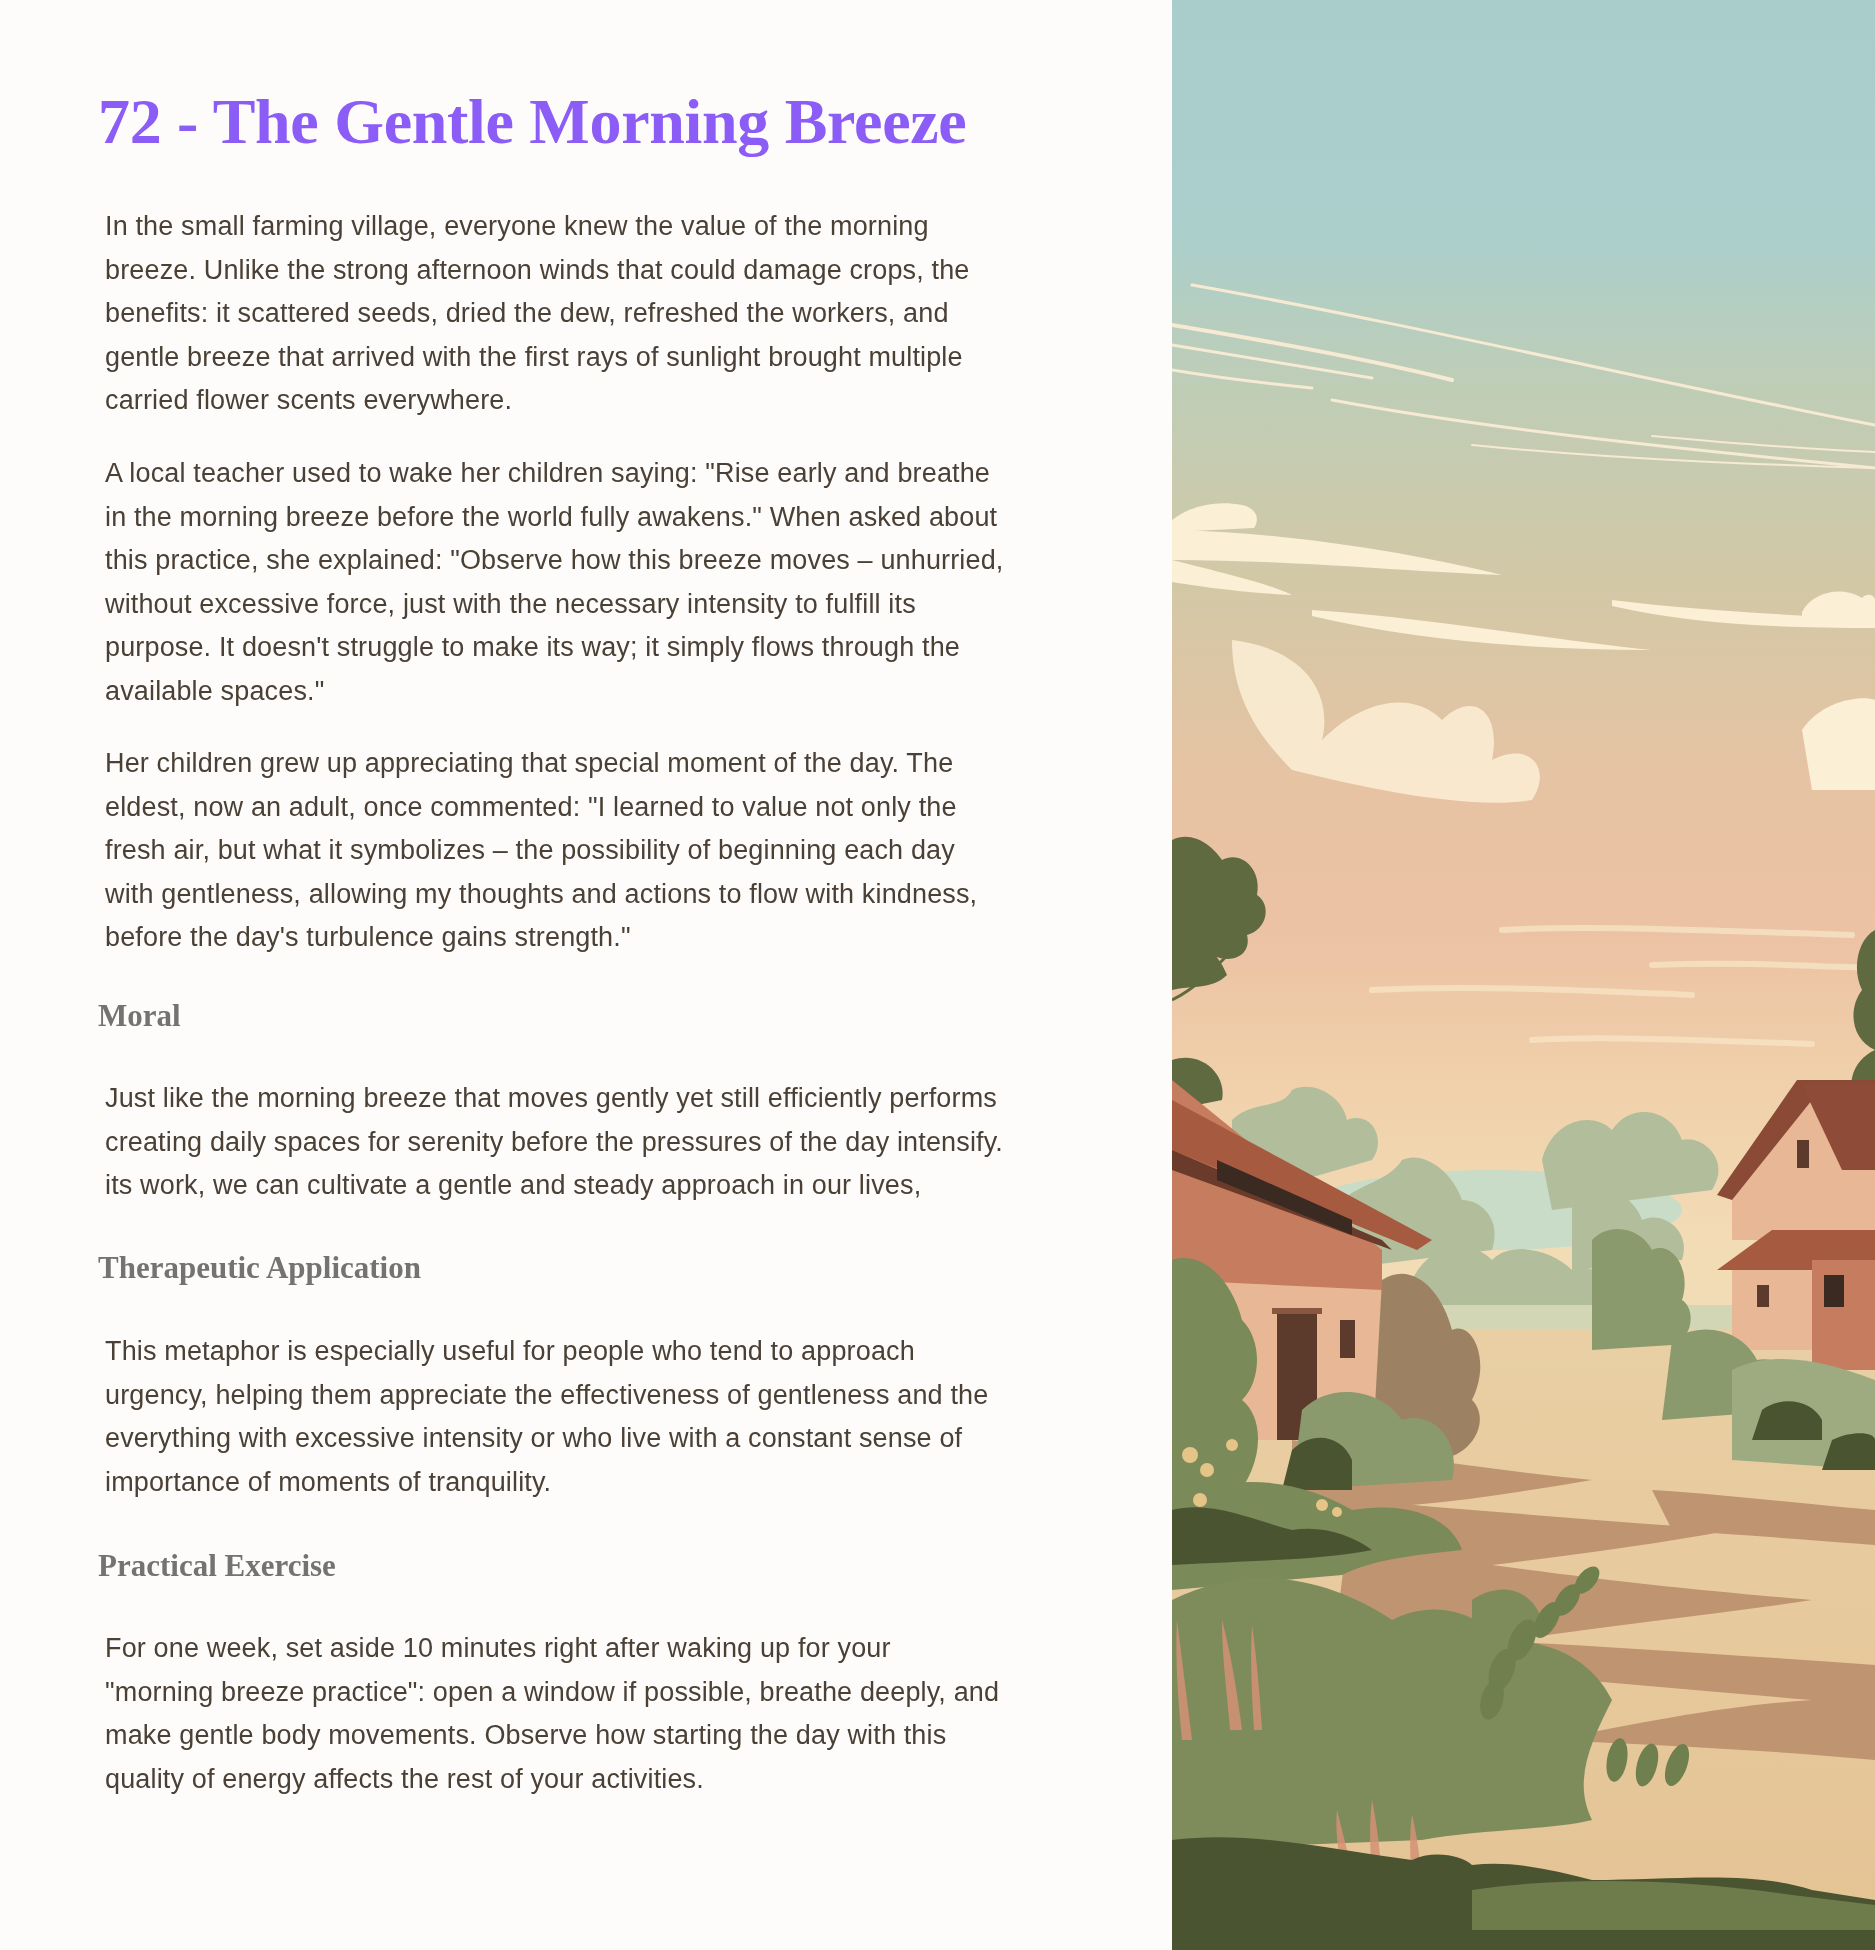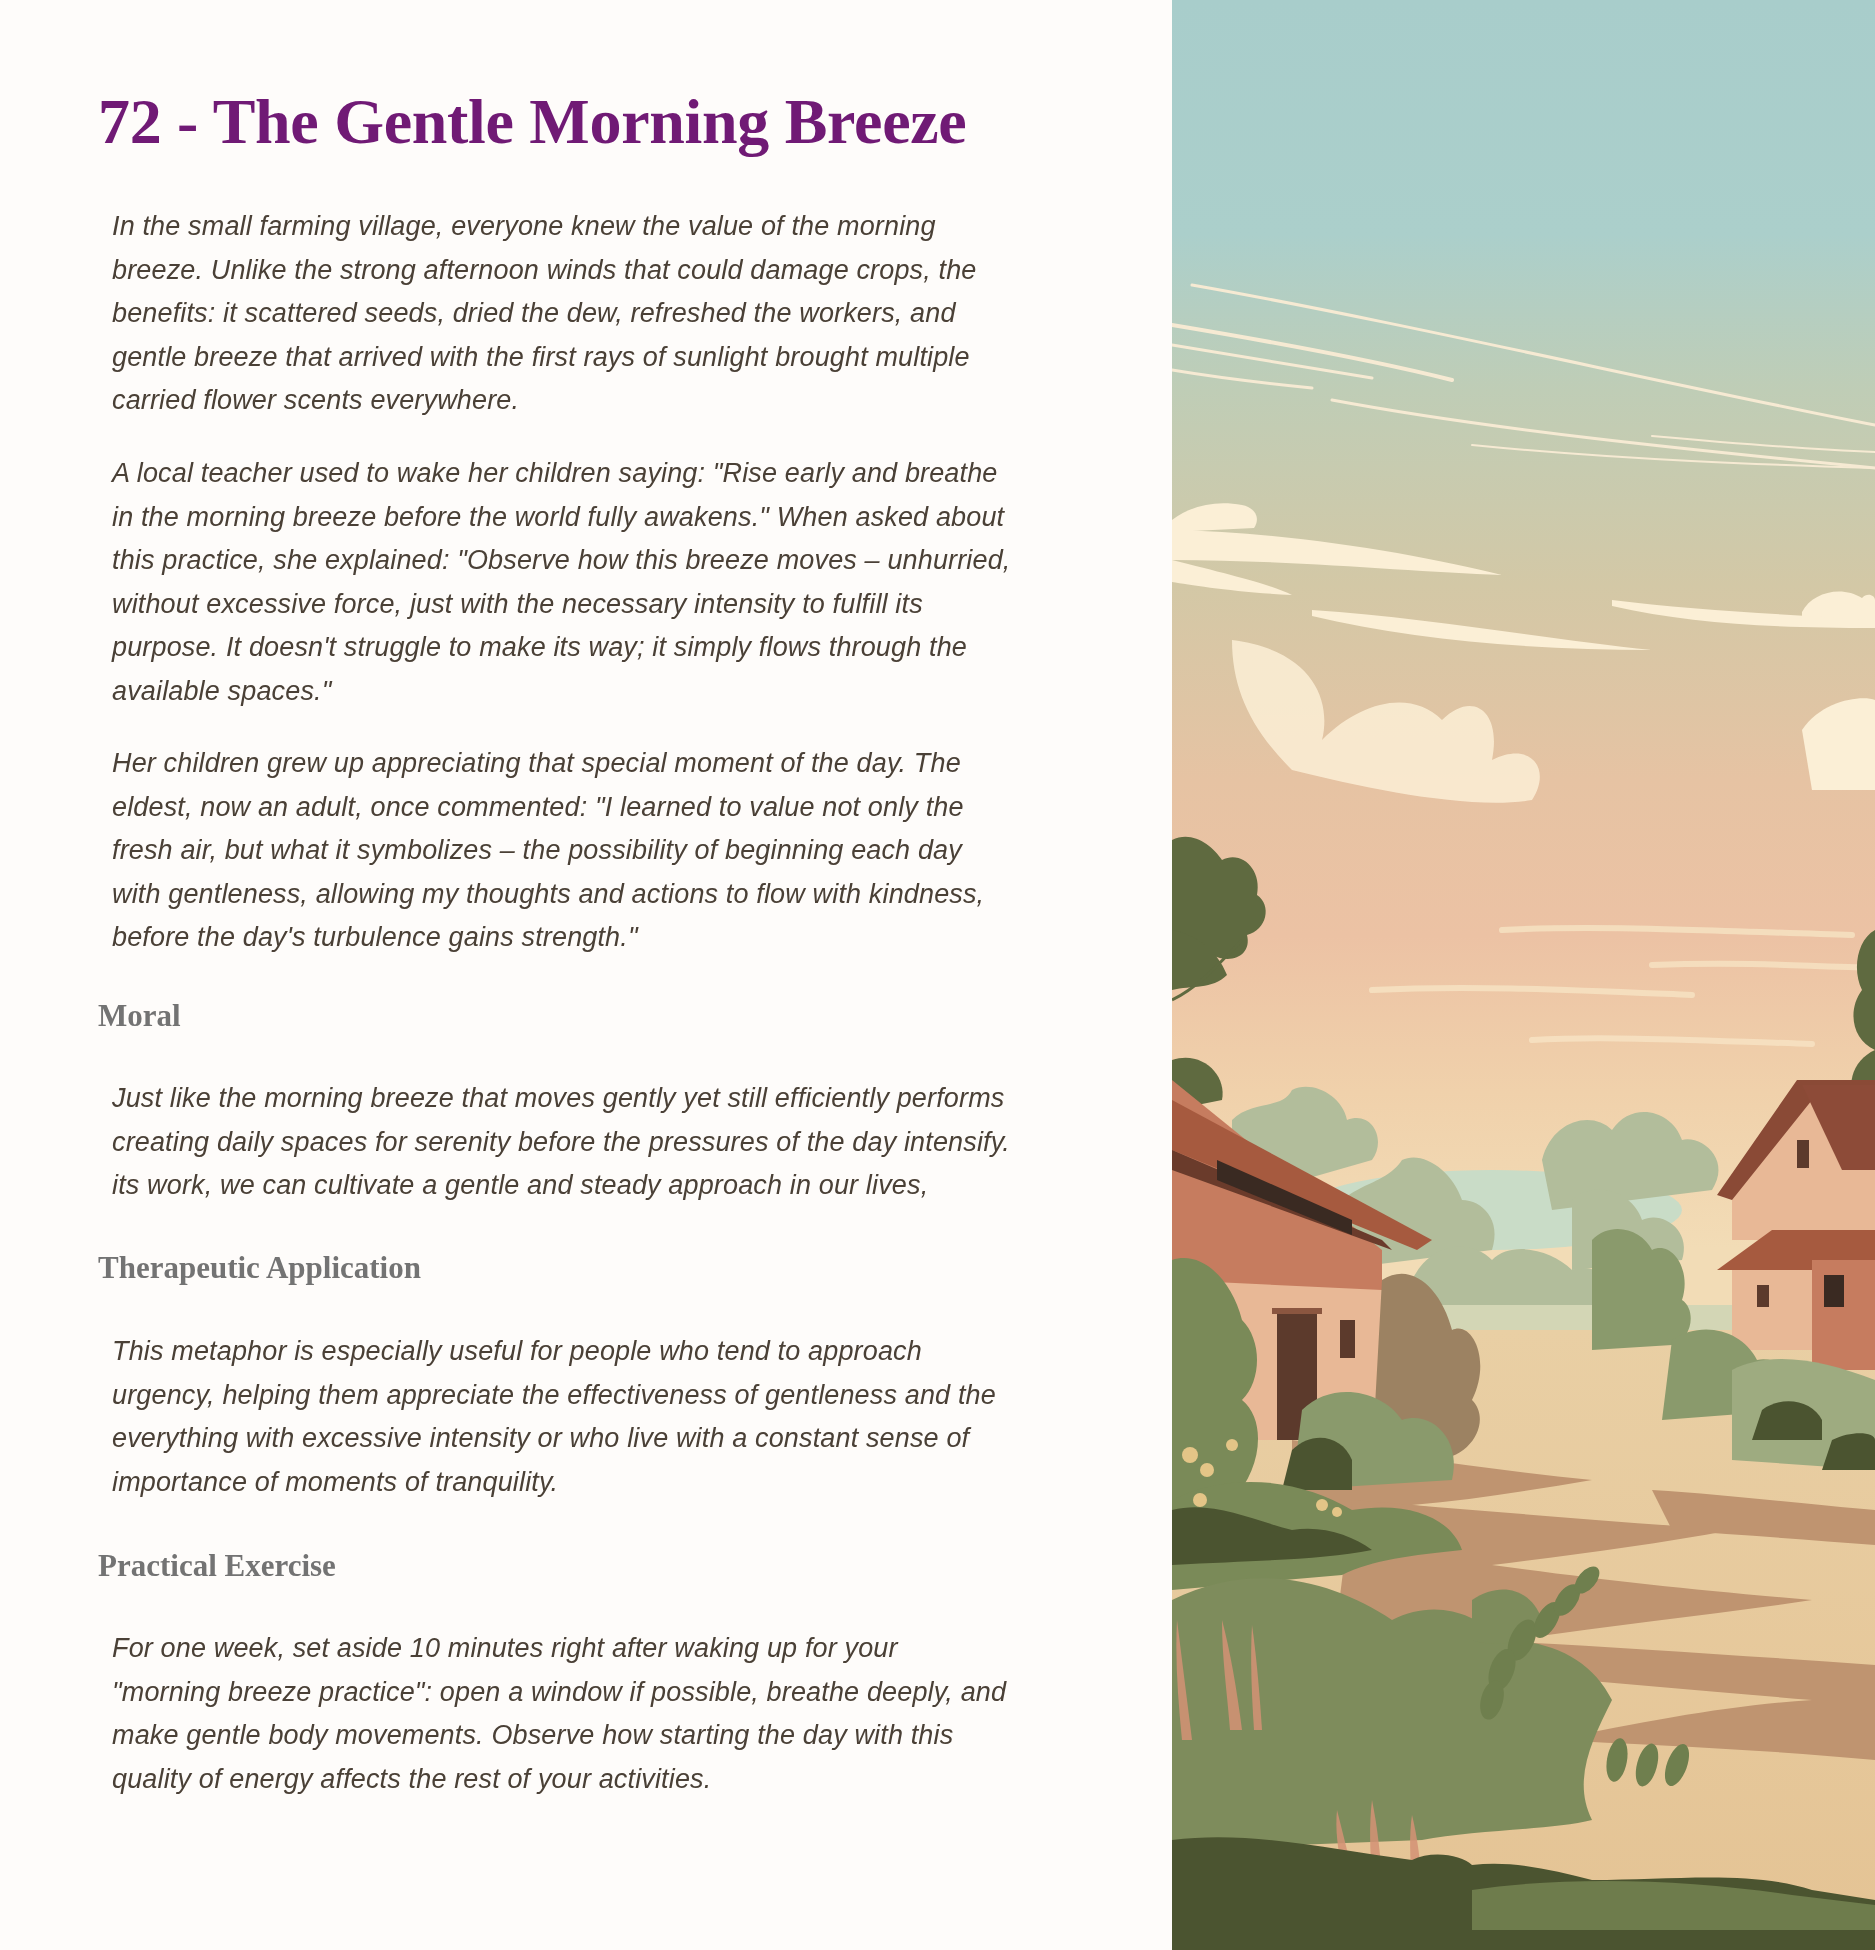--- a/index.html
+++ b/index.html
@@ -7,24 +7,24 @@
     width: 1875px; height: 1950px; overflow: hidden;
     background: #fefcfa; position: relative;
     font-family: "Liberation Sans", sans-serif;
   }
   .text-col {
     position: absolute; left: 98px; top: 0; width: 1040px;
   }
   .title {
     position: absolute; left: 0; top: 82px; margin: 0;
     font-family: "Liberation Serif", serif; font-weight: bold;
-    font-size: 64px; line-height: 80px; color: #701a75; letter-spacing: -0.3px;
+    font-size: 64px; line-height: 80px; color: #8b5cf6; letter-spacing: -0.3px;
     white-space: nowrap;
   }
-  .block { position: absolute; left: 14px; font-style: italic; }
+  .block { position: absolute; left: 7px; }
   .para .line {
     display: block; white-space: nowrap;
     font-size: 27px; line-height: 43.6px; color: #4a4036;
     letter-spacing: 0.15px;
   }
   .heading {
     position: absolute; left: 0; margin: 0;
     font-family: "Liberation Serif", serif; font-weight: bold;
     font-size: 31px; line-height: 40px; color: #737373; white-space: nowrap;
   }

